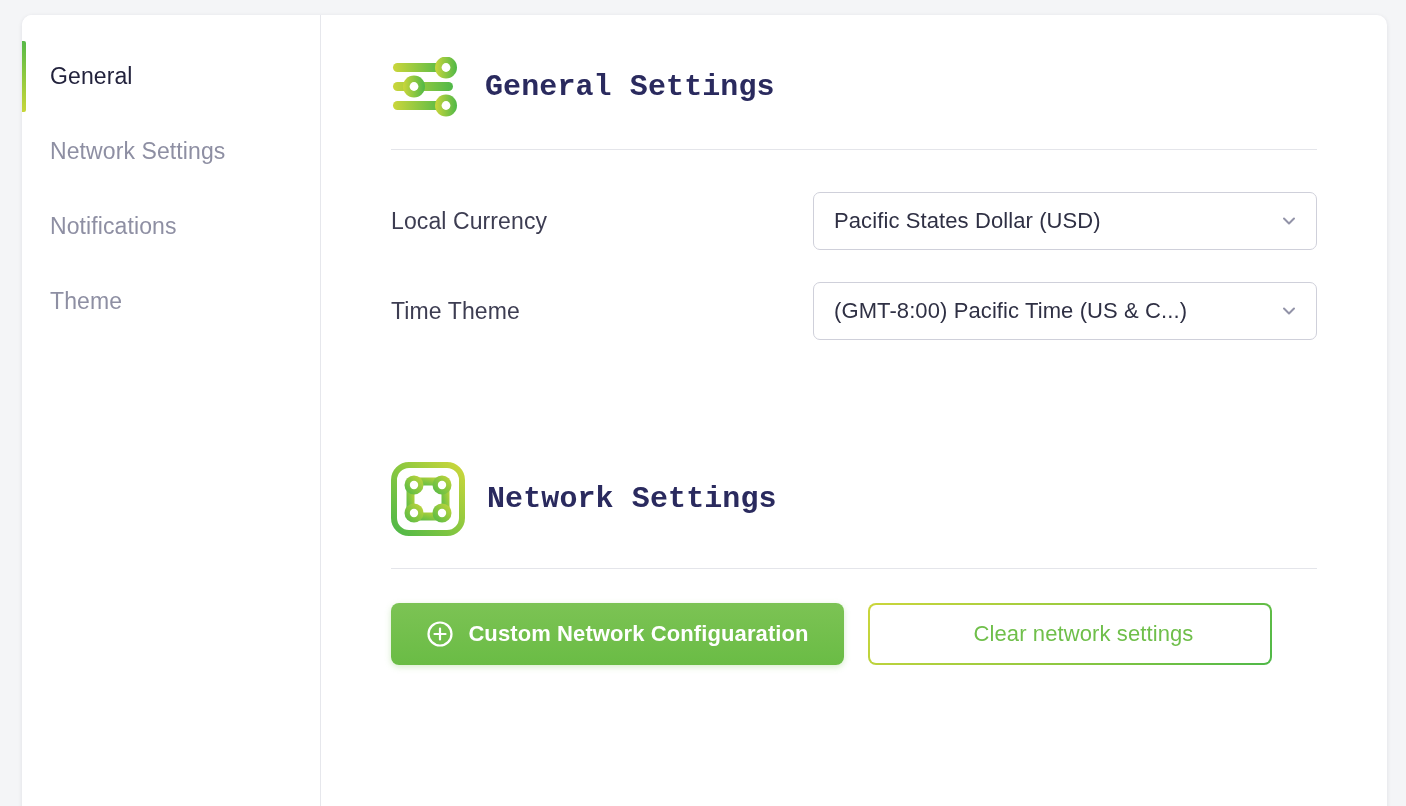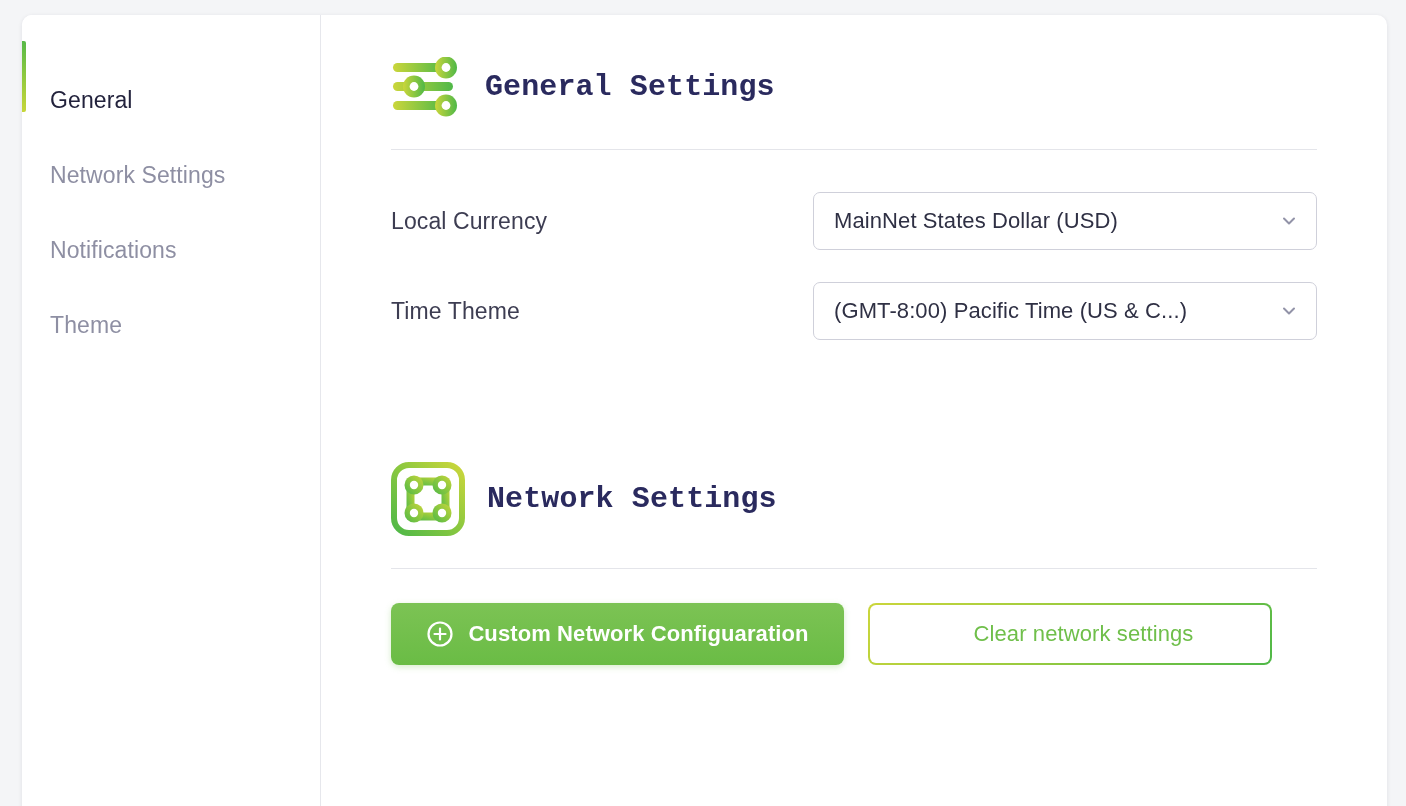--- a/index.html
+++ b/index.html
@@ -37,21 +37,21 @@
     background: #ffffff;
     border-right: 1px solid #e6e7ec;
     padding-top: 24px;
     position: relative;
   }
 
   .nav-item {
     position: relative;
     height: 75px;
     display: flex;
-    align-items: flex-end;
+    align-items: center;
     padding-left: 28px;
     font-size: 23px;
     color: #8e8fa3;
     letter-spacing: .1px;
     cursor: pointer;
   }
 
   .nav-item.active {
     color: #22223c;
   }
@@ -249,21 +249,21 @@
           <circle cx="55" cy="48.5" r="4.4" fill="#ffffff"></circle>
         </svg>
         <h2 class="section-title">General Settings</h2>
       </div>
 
       <div class="divider"></div>
 
       <div class="setting-row">
         <span class="setting-label">Local Currency</span>
         <div class="select">
-          <span class="select-value">MainNet States Dollar (USD)</span>
+          <span class="select-value">Pacific States Dollar (USD)</span>
           <svg class="chevron" viewBox="0 0 18 18">
             <path d="M4 6.5 L9 11.5 L14 6.5" fill="none" stroke="#9293a8" stroke-width="2" stroke-linecap="round" stroke-linejoin="round"></path>
           </svg>
         </div>
       </div>
 
       <div class="setting-row">
         <span class="setting-label">Time Theme</span>
         <div class="select">
           <span class="select-value">(GMT-8:00) Pacific Time (US &amp; C...)</span>

